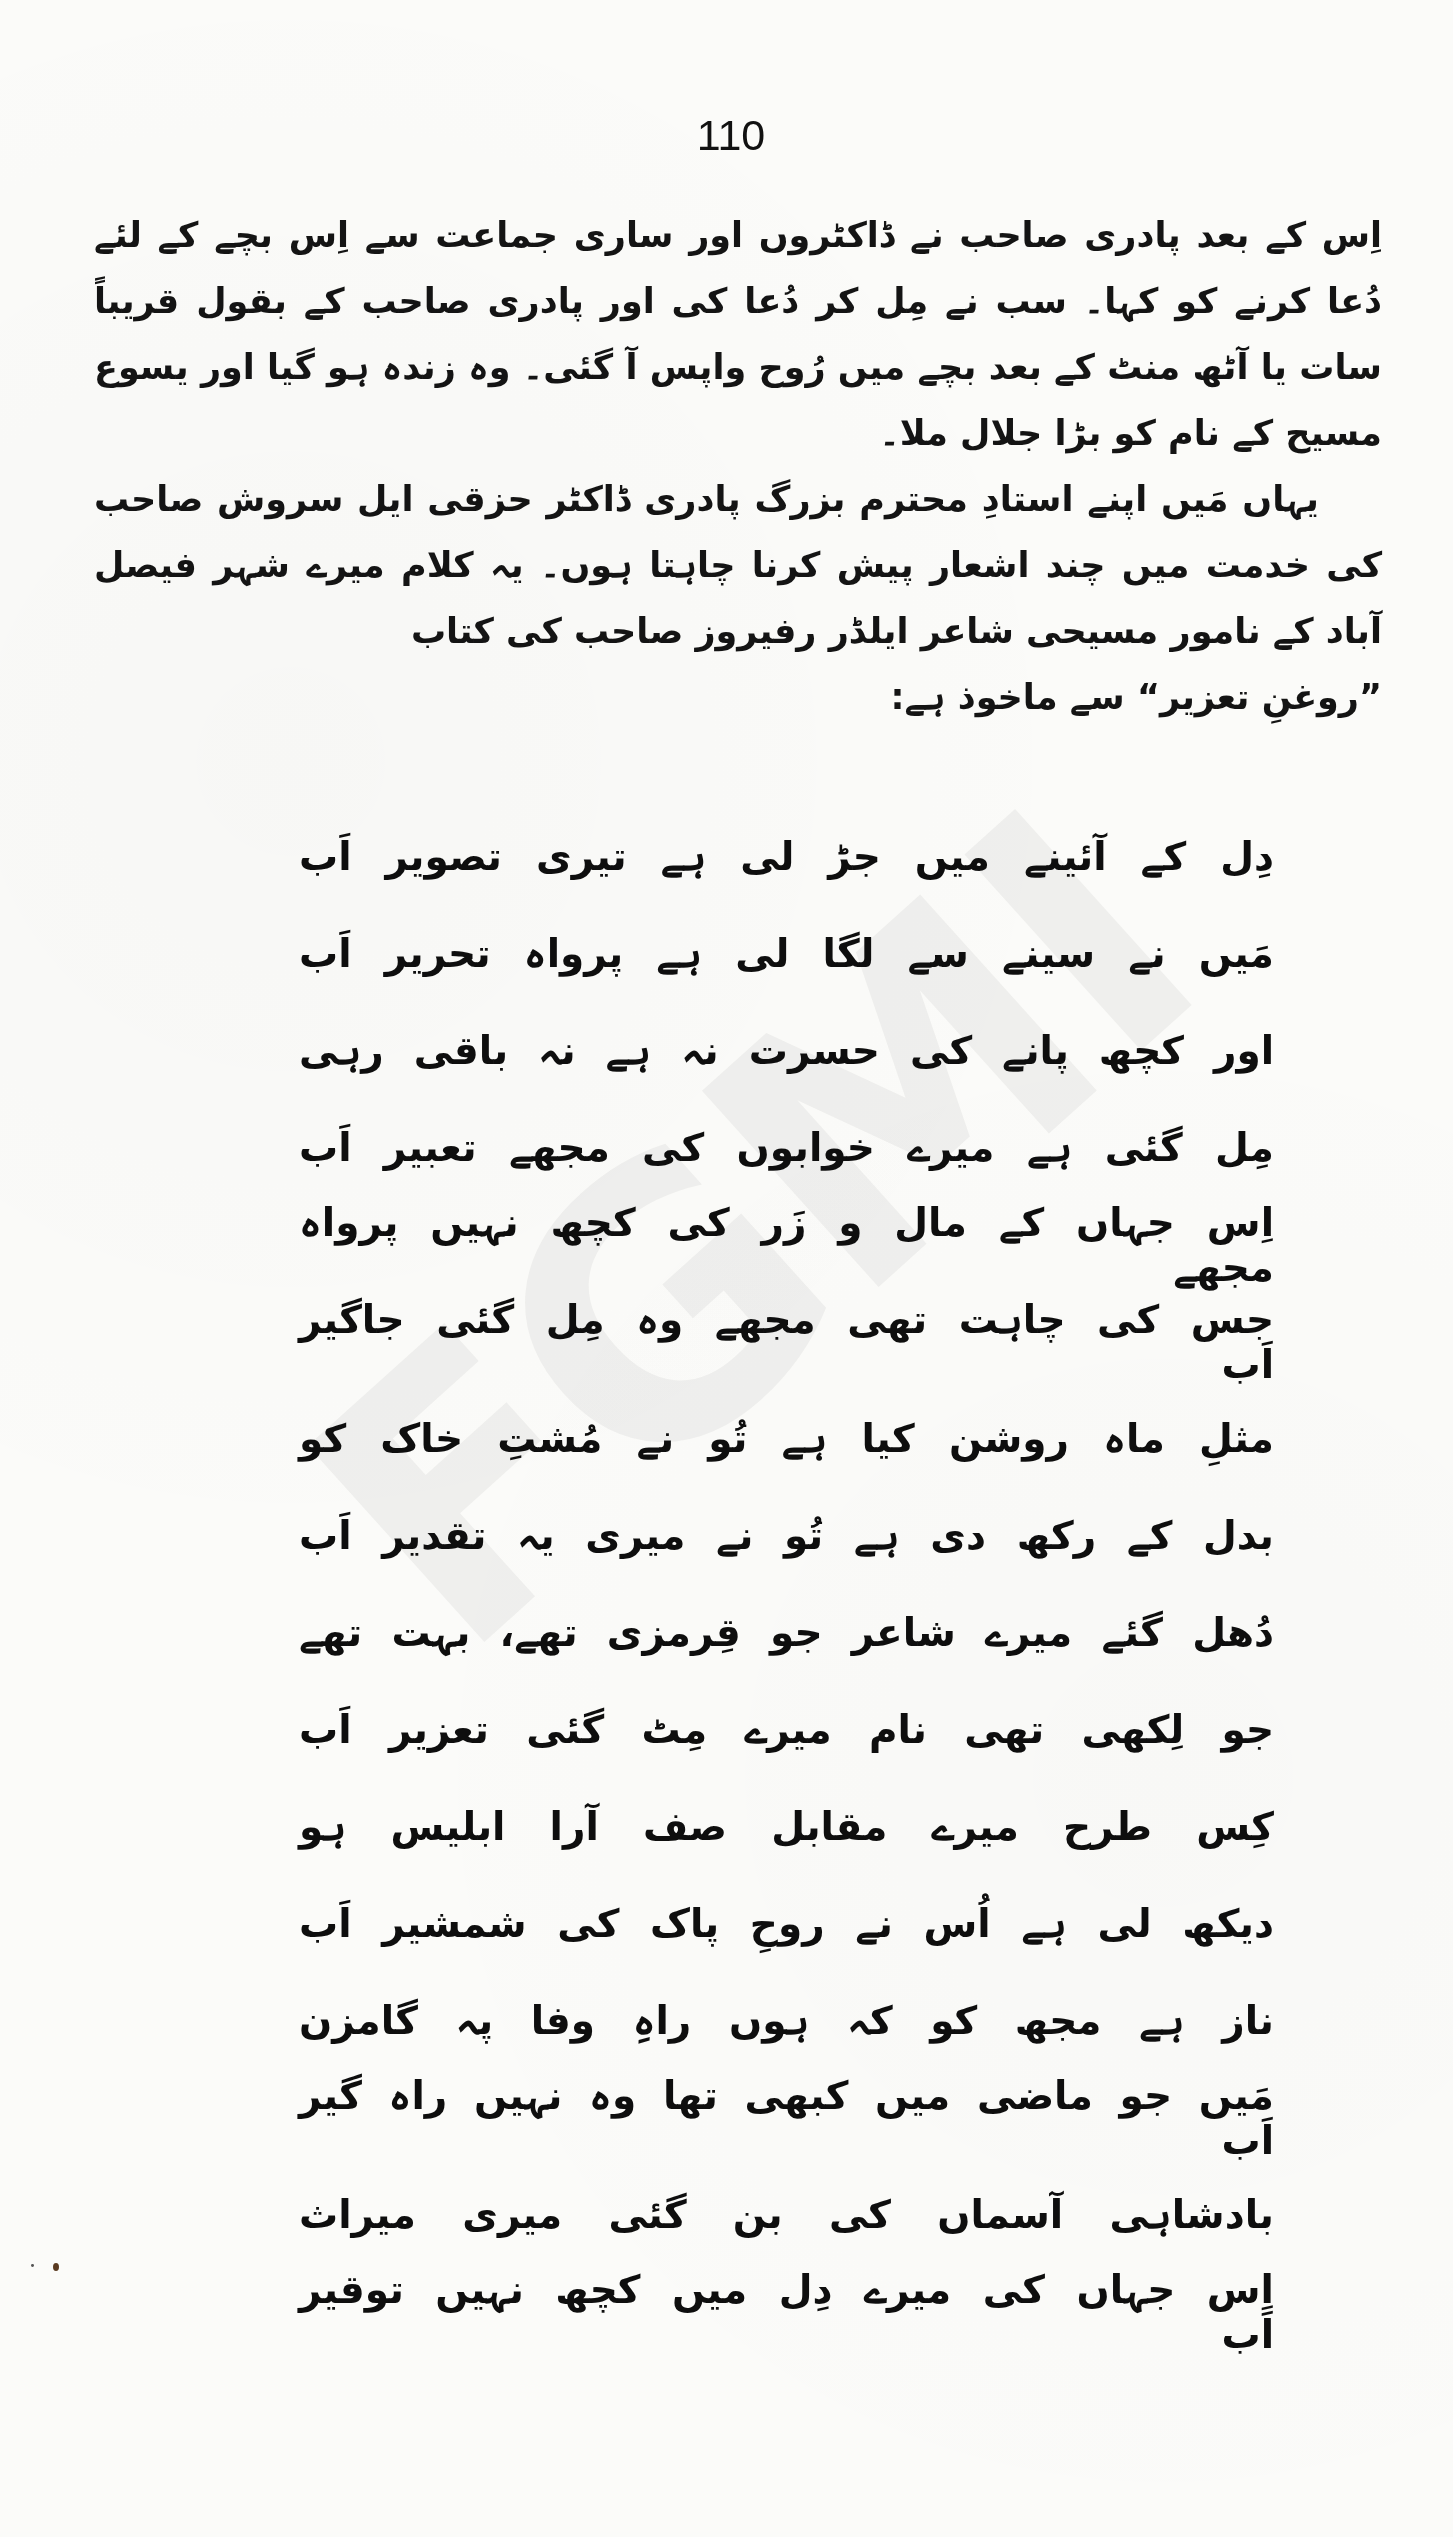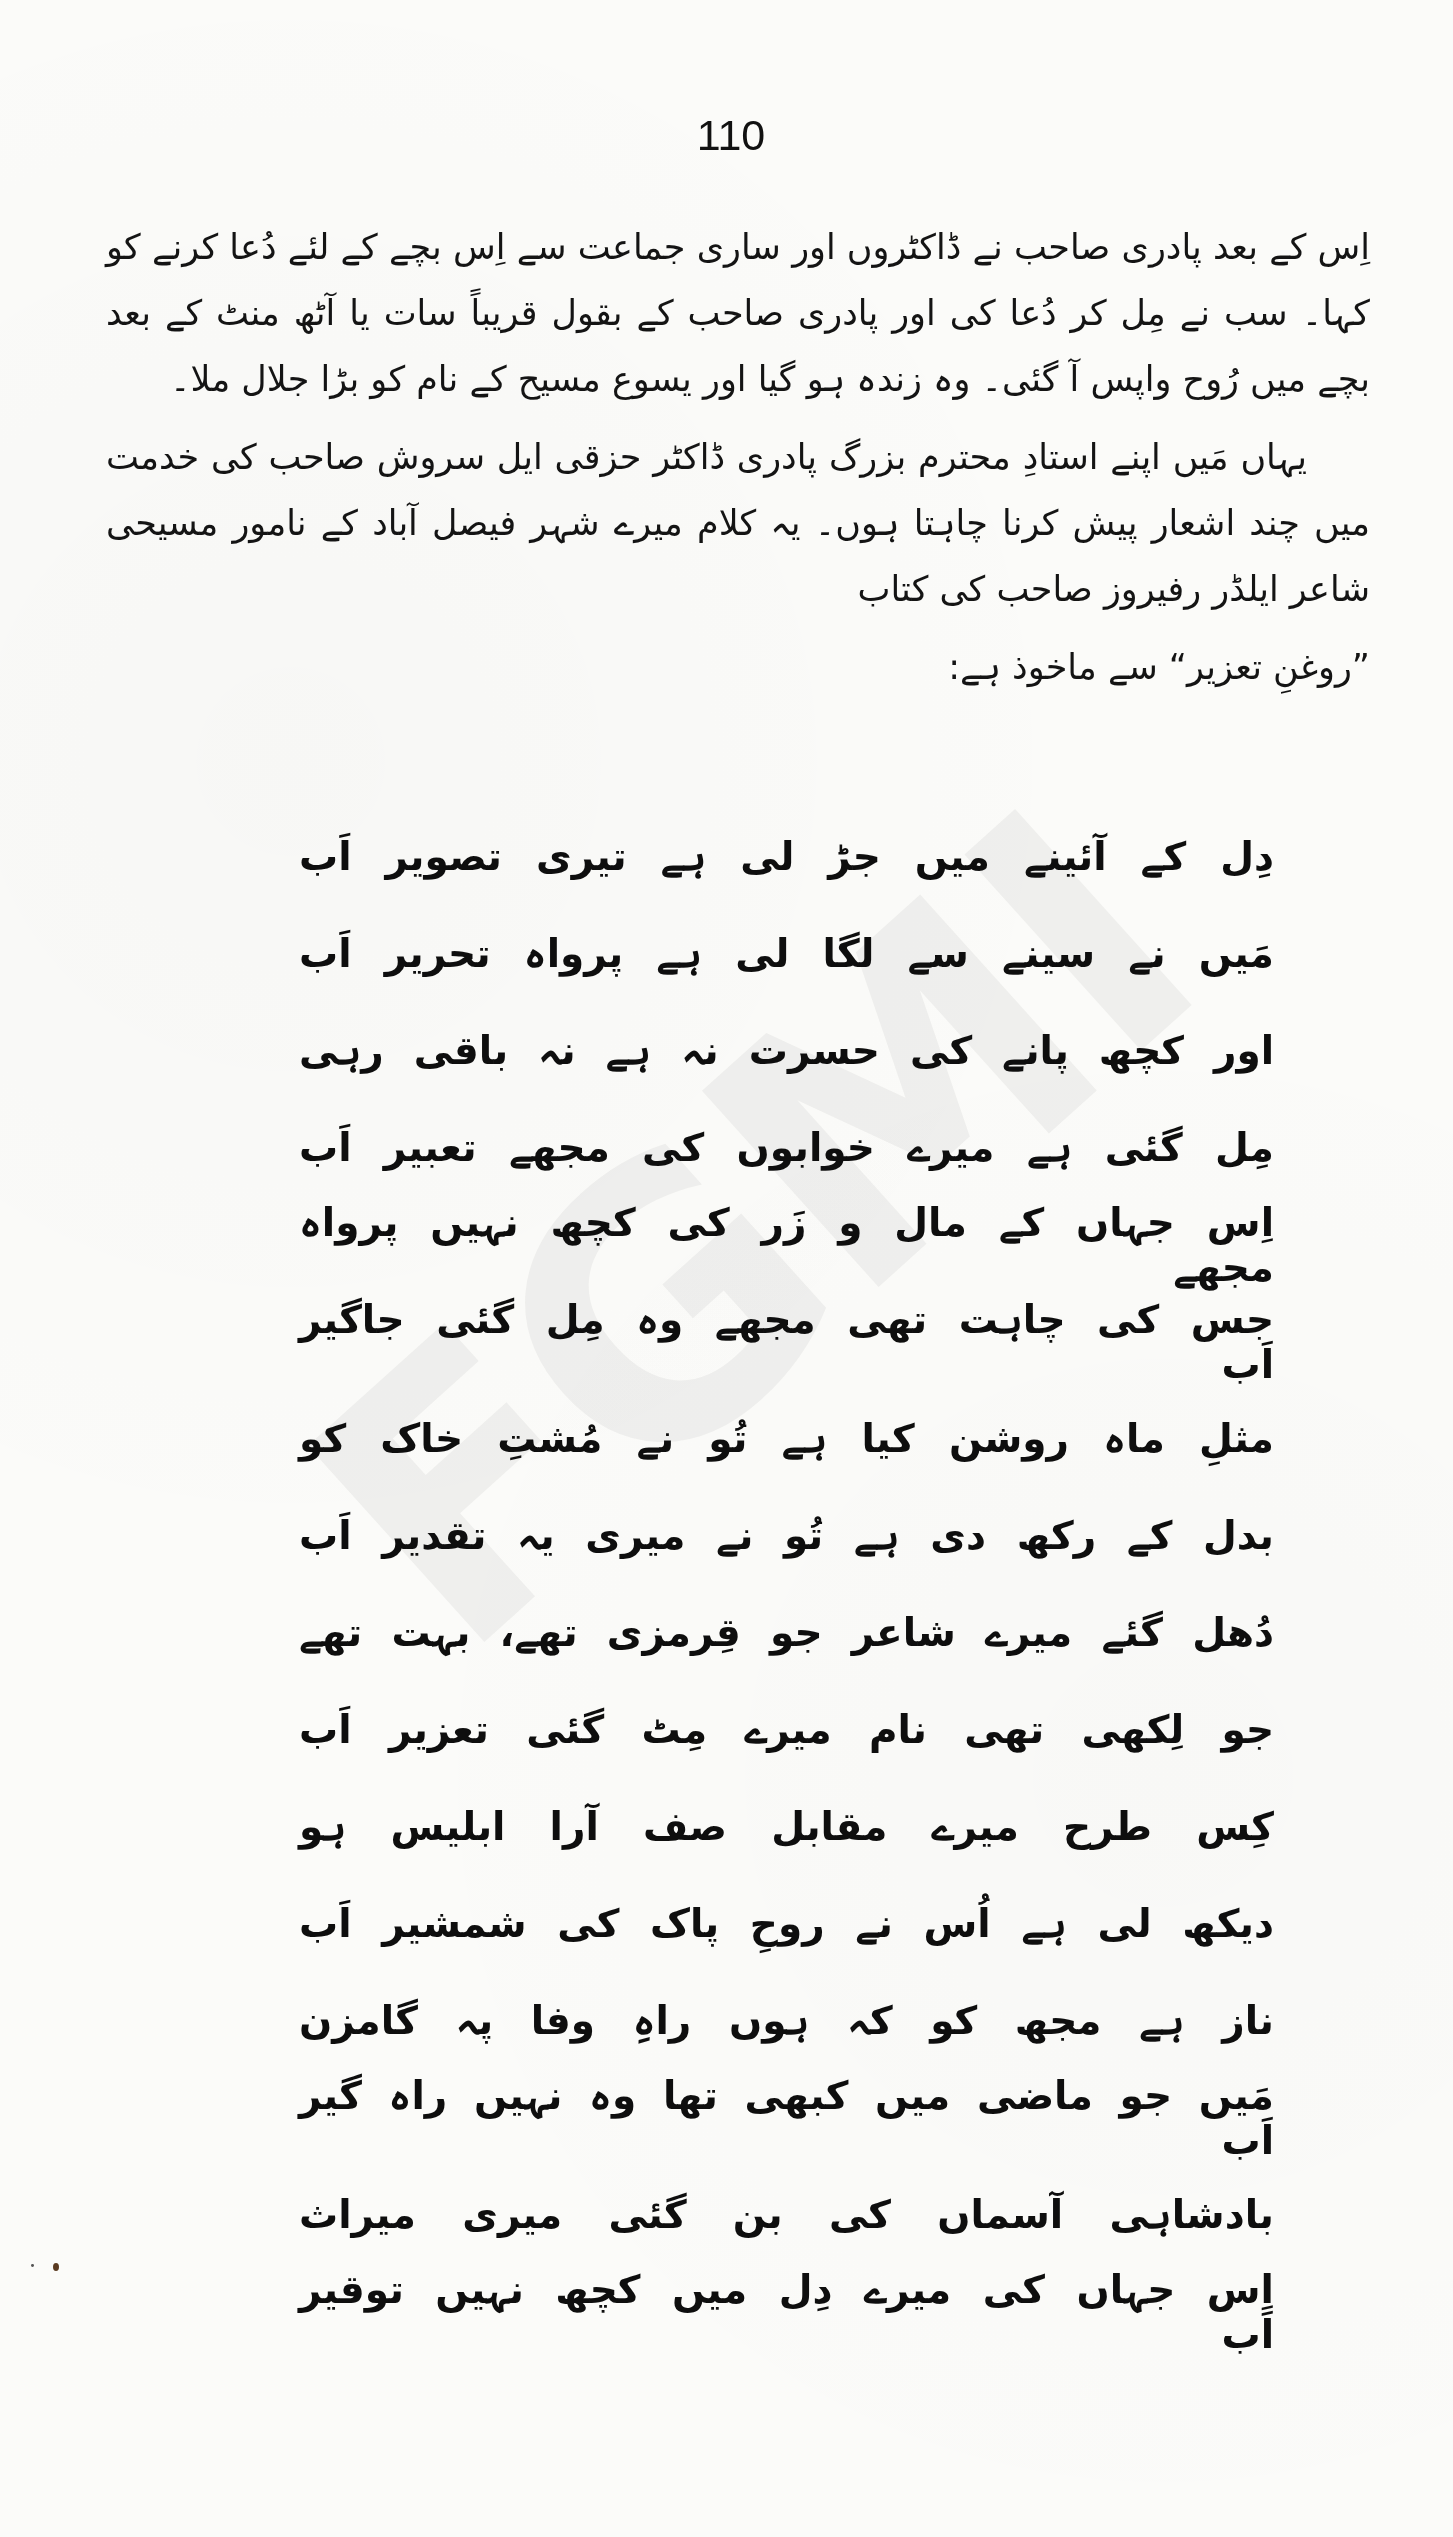--- a/index.html
+++ b/index.html
@@ -60,21 +60,22 @@
       left: 94px;
       width: 1288px;
       direction: rtl;
       text-align: justify;
       font-family: "DejaVu Sans", sans-serif;
       font-size: 35px;
       line-height: 66px;
       z-index: 1;
     }
     .prose p {
-      margin: 12px;
+      margin: 0;
+      font-weight: bold;
     }
     .prose .para2 {
       text-indent: 63px;
     }
     .prose .source-line {
       text-align: right;
       padding-right: 0;
     }
     .verses {
       position: absolute;

